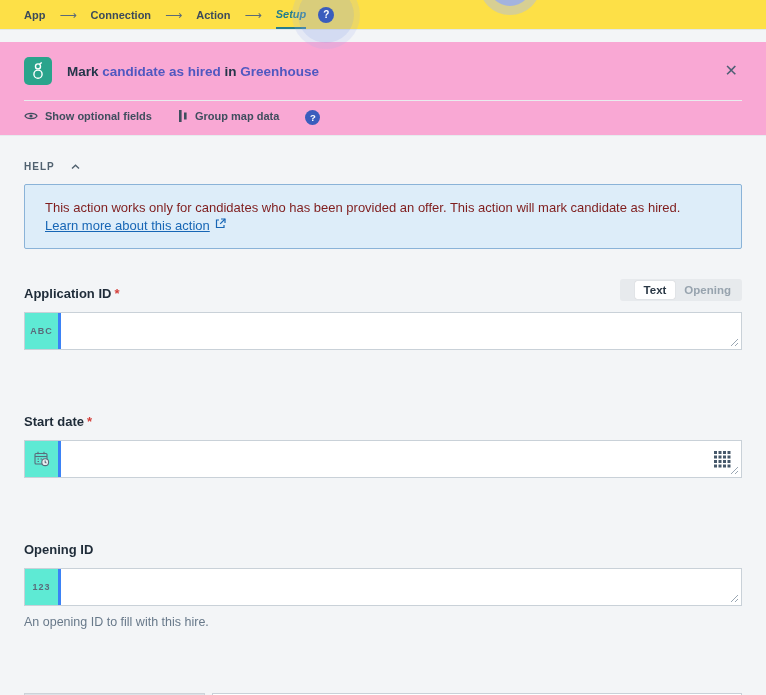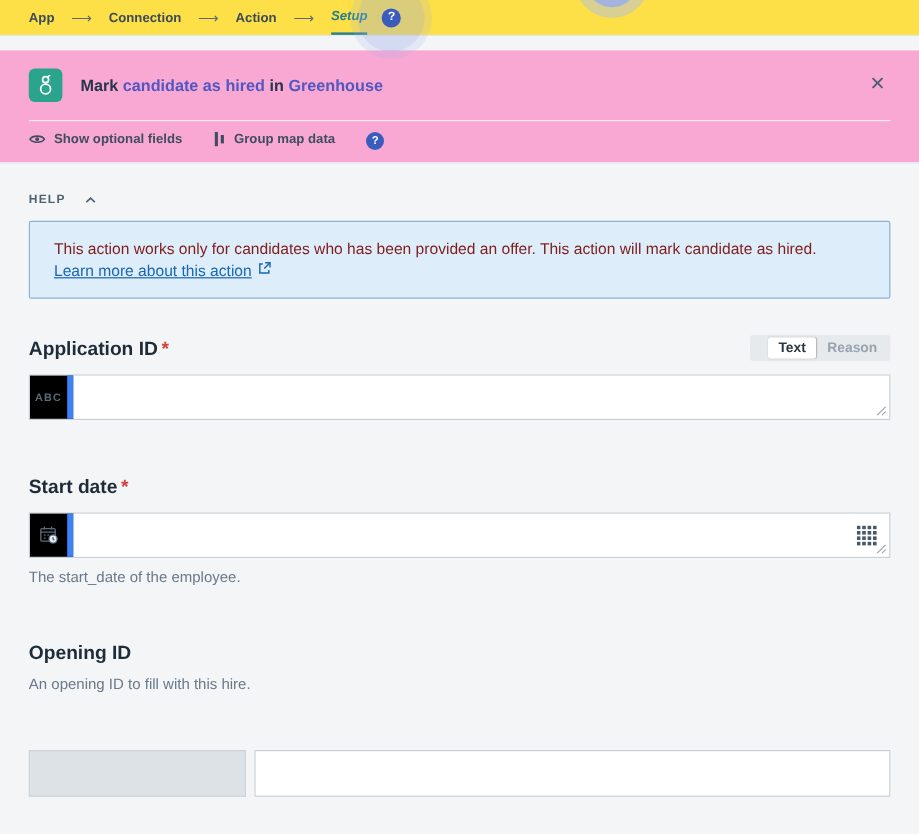--- a/index.html
+++ b/index.html
@@ -88,40 +88,40 @@
     margin-top:12px; background:#ddedf9; border:1px solid #8ab3d8; border-radius:2px;
     padding:14px 20px 15px 20px;
   }
   .help-box p { font-size:13px; color:#7f1d1d; line-height:1.35; }
   .help-link-row { margin-top:1px; display:flex; align-items:flex-start; gap:5px; }
   .help-link {
     font-size:13px; color:#1766b5; text-decoration:underline; cursor:pointer;
   }
 
   .field { margin-top:30px; }
-  .field + .field { margin-top:48px; }
+  .field + .field { margin-top:64px; }
   .field-label-row { display:flex; align-items:flex-end; justify-content:space-between; }
-  .field-label { font-size:16px; font-weight:bold; color:#1e2b38; }
+  .field-label { font-size:13px; font-weight:bold; color:#1e2b38; }
   .req { color:#d43f3a; margin-left:3px; font-weight:bold; }
 
   .mode-toggle {
     display:flex; background:#e7eaed; border-radius:3px; padding:2px; align-self:flex-start;
   }
   .mode-opt {
     font-size:11.5px; font-weight:bold; padding:3px 9px; border-radius:2px; cursor:pointer;
     color:#97a3ae;
   }
   .mode-opt.selected { background:#ffffff; color:#2a3845; box-shadow:0 0 1px rgba(0,0,0,.25);margin-left:13px; }
 
   .input-group {
     margin-top:11px; display:flex; height:38px; position:relative;
     border:1px solid #c9d1d8; background:#fff;
   }
   .input-addon {
-    width:36px; flex:none; background:#000000; border-right:5px solid #3b82f6;
+    width:36px; flex:none; background:#5eead4; border-right:3px solid #3b82f6;
     display:flex; align-items:center; justify-content:center;
     font-size:9px; font-weight:bold; letter-spacing:1px; color:#5a6b7a;
   }
   .input-area {
     flex:1; border:none; outline:none; background:transparent;
     font-family:"Liberation Sans", sans-serif; font-size:13px; color:#2a3742;
     padding:0 28px 0 10px;
   }
   .grid-btn {
     position:absolute; right:10px; top:10px; cursor:pointer; line-height:0;
@@ -227,21 +227,21 @@
     </div>
   </div>
 
   <div class="field">
     <div class="field-label-row">
       <div class="field-label">
         <span>Application ID</span><span class="req">*</span>
       </div>
       <div class="mode-toggle">
         <div class="mode-opt selected">Text</div>
-        <div class="mode-opt">Reason</div>
+        <div class="mode-opt">Opening</div>
       </div>
     </div>
     <div class="input-group">
       <div class="input-addon">ABC</div>
       <input class="input-area" value="" style="">
       <div class="resize-handle">
         <svg width="9" height="9" viewBox="0 0 9 9" stroke="#9aa7b3" stroke-width="1">
           <path d="M8 1 L1 8"></path>
             <path d="M8 5 L5 8"></path>
         </svg>
@@ -287,25 +287,34 @@
           </g>
         </svg>
       </div>
       <div class="resize-handle">
         <svg width="9" height="9" viewBox="0 0 9 9" stroke="#9aa7b3" stroke-width="1">
           <path d="M8 1 L1 8"></path>
             <path d="M8 5 L5 8"></path>
         </svg>
       </div>
     </div>
-    <div class="helper">The start_date of the employee.</div>
   </div>
 
   <div class="field">
     <div class="field-label">Opening ID</div>
+    <div class="input-group">
+      <div class="input-addon">123</div>
+      <input class="input-area" value="" style="">
+      <div class="resize-handle">
+        <svg width="9" height="9" viewBox="0 0 9 9" stroke="#9aa7b3" stroke-width="1">
+          <path d="M8 1 L1 8"></path>
+            <path d="M8 5 L5 8"></path>
+        </svg>
+      </div>
+    </div>
     <div class="helper">An opening ID to fill with this hire.</div>
   </div>
 
   <div class="field">
     <div class="dropdown-row">
       <div class="dd dd-gray">
         
         
       </div>
       <div class="dd dd-white">

